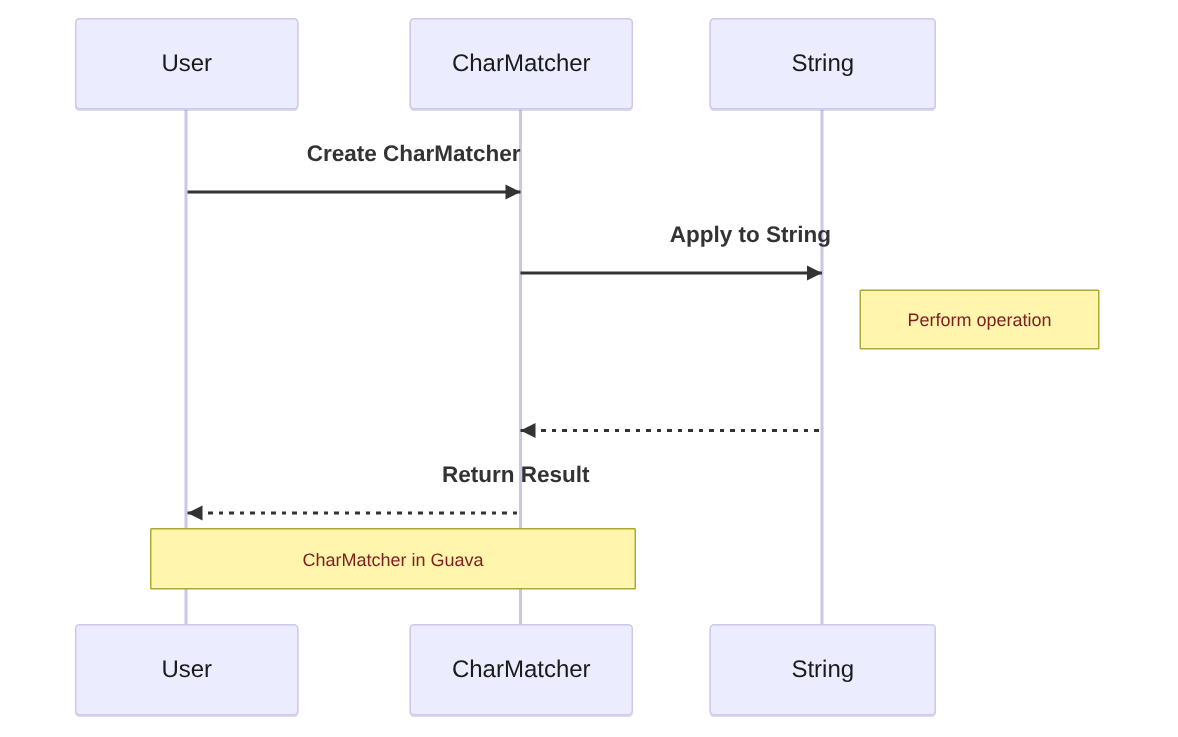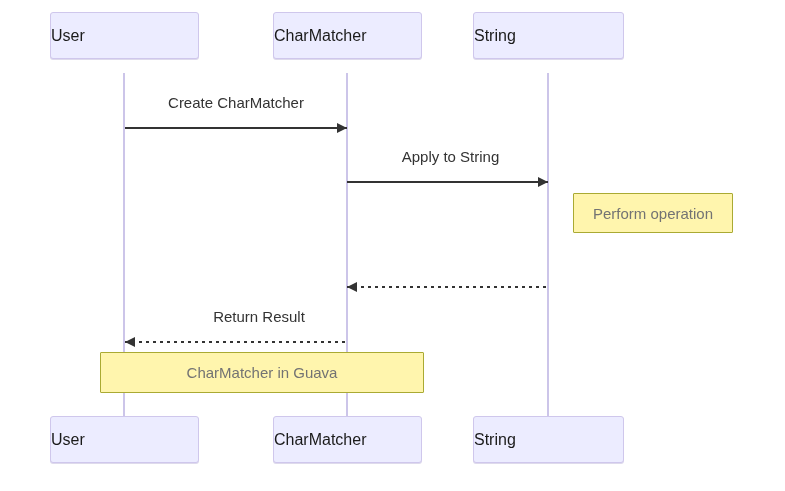--- a/index.html
+++ b/index.html
@@ -19,42 +19,43 @@
   .lifeline {
     position: absolute;
     top: 73px;
     height: 343px;
     width: 2px;
     background: #ccc5e9;
   }
   
   .actor {
     position: absolute;
-    height: 47px;
+    height: 61px;
     background: #ECECFF;
     border: 1px solid #cfc7ec;
     border-radius: 3px;
     box-sizing: border-box;
     display: flex;
     align-items: center;
-    justify-content: flex-start;
+    justify-content: center;
     box-shadow: 0 1px 0 rgba(160,150,200,0.35);
   }
   .actor span {
     font-size: 16px;
     color: #1a1a1a;
   }
   
   .msg-label {
     position: absolute;
     height: 20px;
-    text-align: center;
+    text-align: right;
     font-size: 15px;
     color: #333333;
     line-height: 20px;
+    font-weight: bold;
   }
   
   .msg-line {
     position: absolute;
     height: 2px;
   }
   .msg-line.solid {
     background: #333333;
   }
   .msg-line.dashed {
@@ -75,22 +76,22 @@
     position: absolute;
     background: #FFF5AD;
     border: 1px solid #AAAA33;
     box-sizing: border-box;
     display: flex;
     align-items: center;
     justify-content: center;
     border-radius: 1px;
   }
   .note span {
-    font-size: 15px;
-    color: #737373;
+    font-size: 12px;
+    color: #7f1d1d;
   }
 </style>
 </head>
 <body>
 
 <div class="canvas">
 
   <div class="lifeline" style="left:123px;"></div>
   <div class="lifeline" style="left:346px;"></div>
   <div class="lifeline" style="left:547px;"></div>

